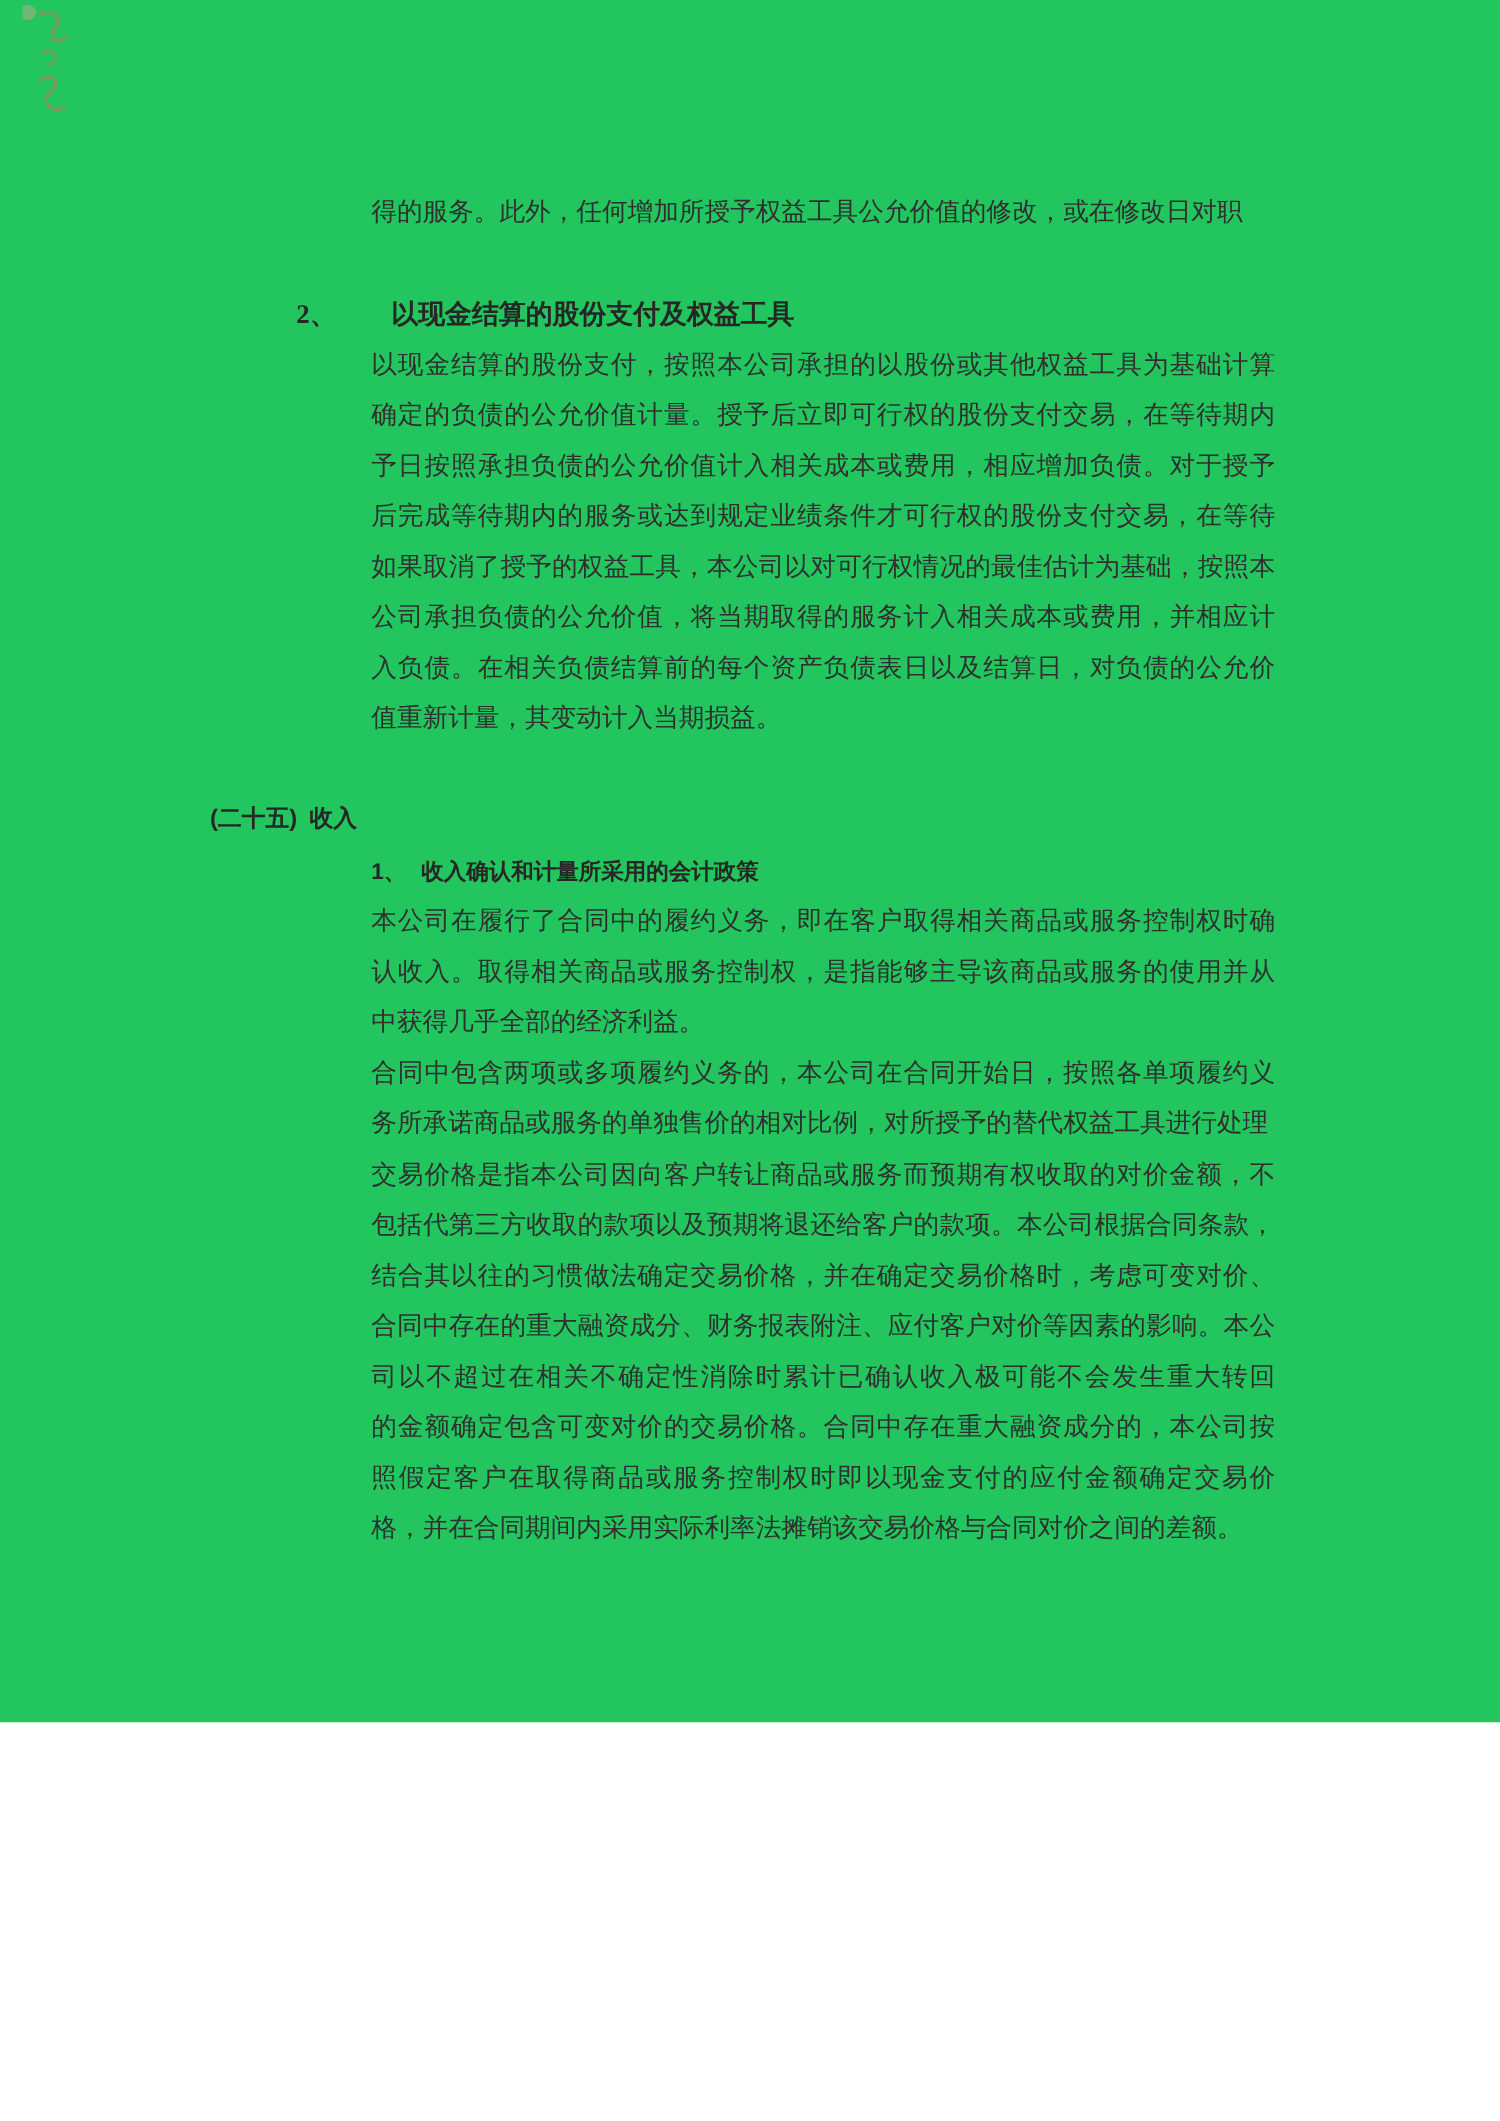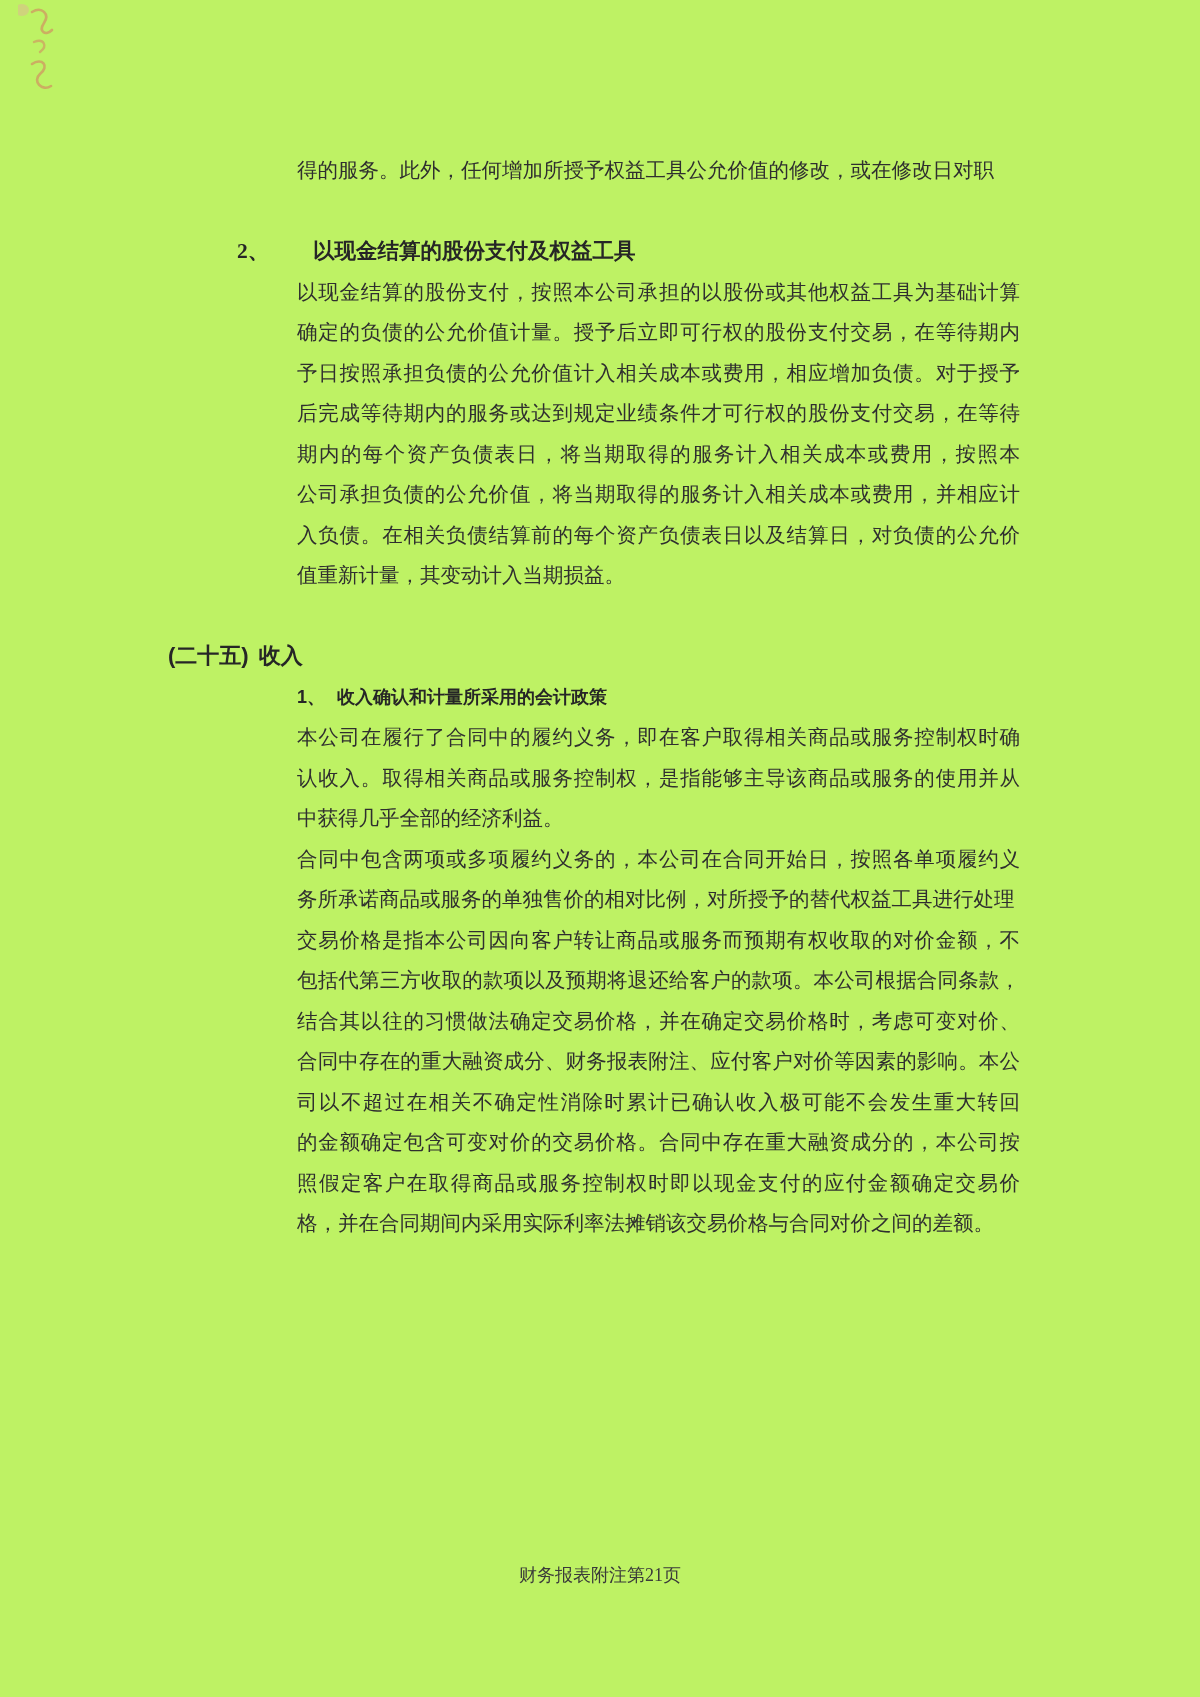--- a/index.html
+++ b/index.html
@@ -3,22 +3,22 @@
 <meta charset="utf-8">
 <style>
   html, body {
     margin: 0;
     padding: 0;
     background: #ffffff;
   }
   .page {
     position: relative;
     width: 1200px;
-    height: 1697px;
-    background: #bef264;
+    height: 1378px;
+    background: #22c55e;
     overflow: hidden;
     font-family: "Liberation Serif", serif;
     color: #2f2f2f;
   }
   .stamp {
     position: absolute;
     left: 18px;
     top: 2px;
     width: 50px;
     height: 105px;
@@ -64,21 +64,21 @@
   .heading-l2 .h-title-indent {
     padding-left: 16px;
     display: inline-block;
   }
   .heading-l1 {
     margin-left: -129px;
     margin-top: 40.5px;
     line-height: 40.5px;
     font-family: "Liberation Sans", sans-serif;
     font-weight: bold;
-    font-size: 22px;
+    font-size: 19px;
     color: #262626;
   }
   .heading-l1 .h-gap {
     display: inline-block;
     width: 10px;
   }
   .heading-policy {
     line-height: 40.5px;
     font-family: "Liberation Sans", sans-serif;
     font-weight: bold;
@@ -129,21 +129,21 @@
     <div class="heading-l2 blank-before">
       <span class="h-num-hang">2、</span>
       <span class="h-title-indent">以现金结算的股份支付及权益工具</span>
     </div>
 
     <div class="para">
         <div class="line">以现金结算的股份支付，按照本公司承担的以股份或其他权益工具为基础计算</div>
         <div class="line">确定的负债的公允价值计量。授予后立即可行权的股份支付交易，在等待期内</div>
         <div class="line">予日按照承担负债的公允价值计入相关成本或费用，相应增加负债。对于授予</div>
         <div class="line">后完成等待期内的服务或达到规定业绩条件才可行权的股份支付交易，在等待</div>
-        <div class="line">期内的每个资产负债表日，将当期取得的服务计入相关成本或费用，按照本</div>
+        <div class="line">如果取消了授予的权益工具，本公司以对可行权情况的最佳估计为基础，按照本</div>
         <div class="line">公司承担负债的公允价值，将当期取得的服务计入相关成本或费用，并相应计</div>
         <div class="line">入负债。在相关负债结算前的每个资产负债表日以及结算日，对负债的公允价</div>
         <div class="line">值重新计量，其变动计入当期损益。</div>
       </div>
 
     <div class="heading-l1">
       <span>(二十五)</span><span class="h-gap"></span><span>收入</span>
     </div>
 
     <div class="heading-policy">

